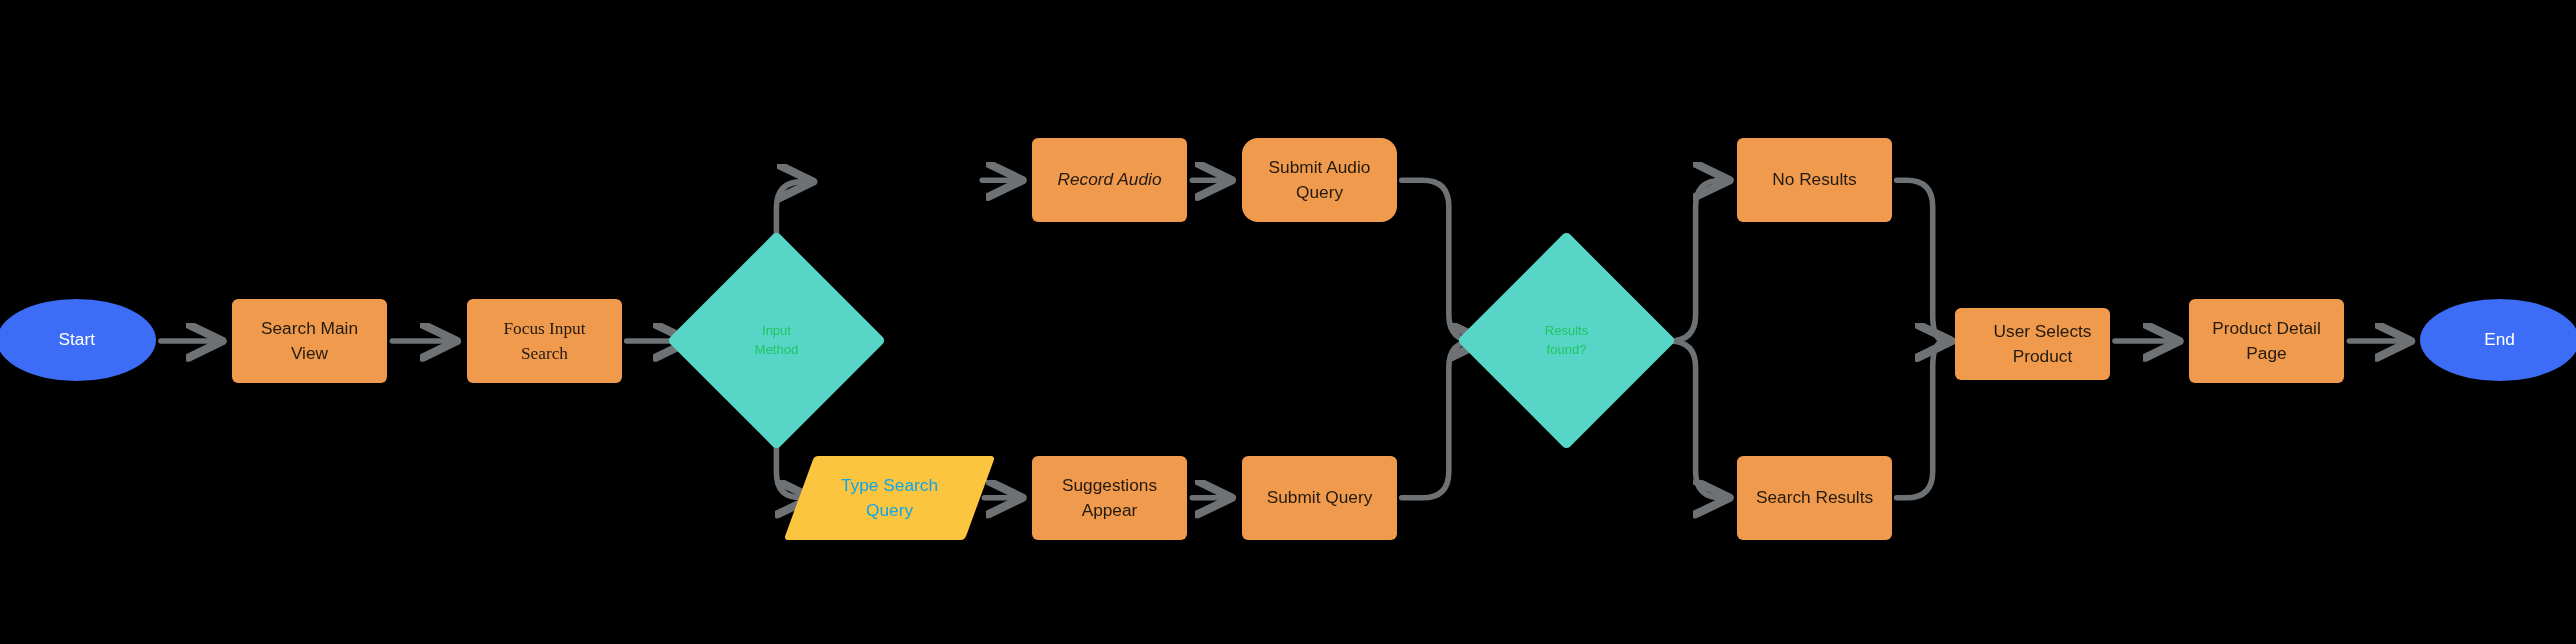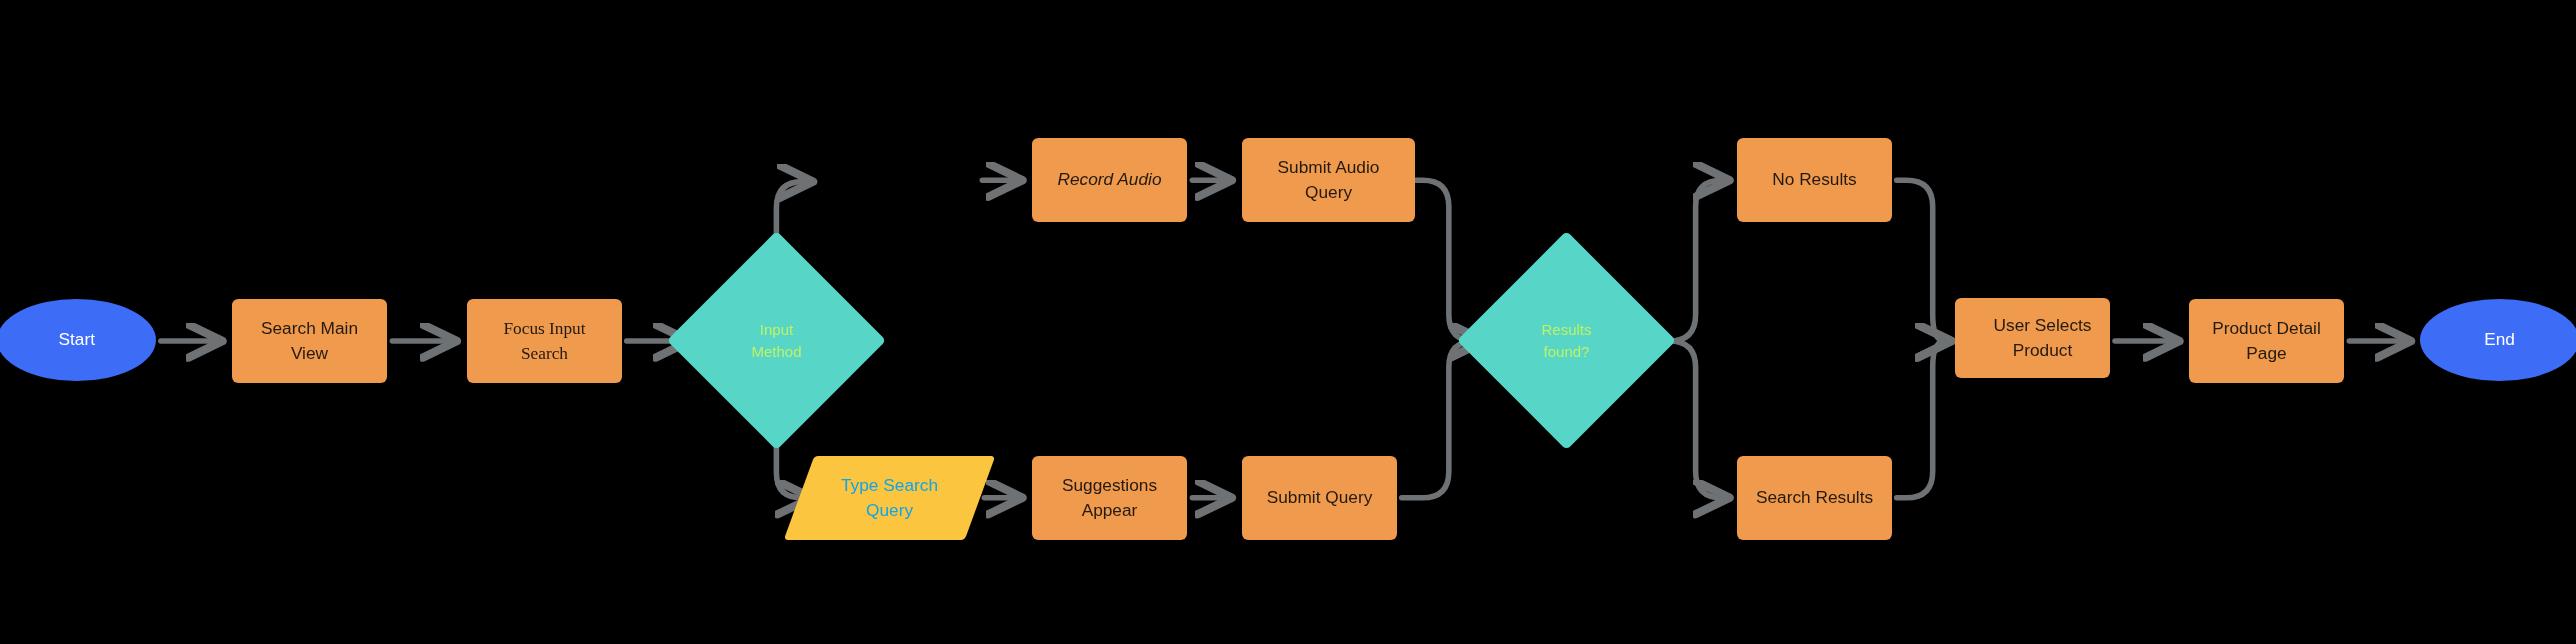--- a/index.html
+++ b/index.html
@@ -46,22 +46,22 @@
   
   .n-process {
     background: #EF9A4C;
     border-radius: 6.2px;
     color: #241a10;
     font-size: 17.3px;
   }
   
   .n-decision {
     background: transparent;
-    color: #bef264;
-    font-size: 15px;
+    color: #22c55e;
+    font-size: 13px;
   }
   .n-decision .dia {
     position: absolute;
     left: 0; top: 0;
     width: 100%; height: 100%;
     background: #57D6C8;
     transform: rotate(45deg);
     border-radius: 4.9px;
     z-index: -1;
   }
@@ -154,21 +154,21 @@
     <span class="dia"></span>
     <span class="label">Input
 Method</span>
   </div>
 
 
   <div class="node n-process" style="left:1032px; top:138px; width:155px; height:84px;font-style:italic;">
     <span class="label">Record Audio</span>
   </div>
 
-  <div class="node n-process" style="left:1242px; top:138px; width:173px; height:84px;">
+  <div class="node n-process" style="left:1242px; top:138px; width:155px; height:84px;border-radius:16px;">
     <span class="label">Submit Audio
 Query</span>
   </div>
 
   <div class="node n-input" style="left:799px; top:456px; width:181px; height:84px;">
     <span class="para"></span>
     <span class="label">Type Search
 Query</span>
   </div>
 
@@ -188,21 +188,21 @@
   </div>
 
   <div class="node n-process" style="left:1737px; top:138px; width:155px; height:84px;">
     <span class="label">No Results</span>
   </div>
 
   <div class="node n-process" style="left:1737px; top:456px; width:155px; height:84px;">
     <span class="label">Search Results</span>
   </div>
 
-  <div class="node n-process" style="left:1955px; top:298px; width:155px; height:80px;padding-left:20px;">
+  <div class="node n-process" style="left:1955px; top:308px; width:155px; height:72px;padding-left:20px;">
     <span class="label">User Selects
 Product</span>
   </div>
 
   <div class="node n-process" style="left:2189px; top:299px; width:155px; height:84px;">
     <span class="label">Product Detail
 Page</span>
   </div>
 
   <div class="node n-terminal" style="left:2420px; top:299px; width:159px; height:82px;">

